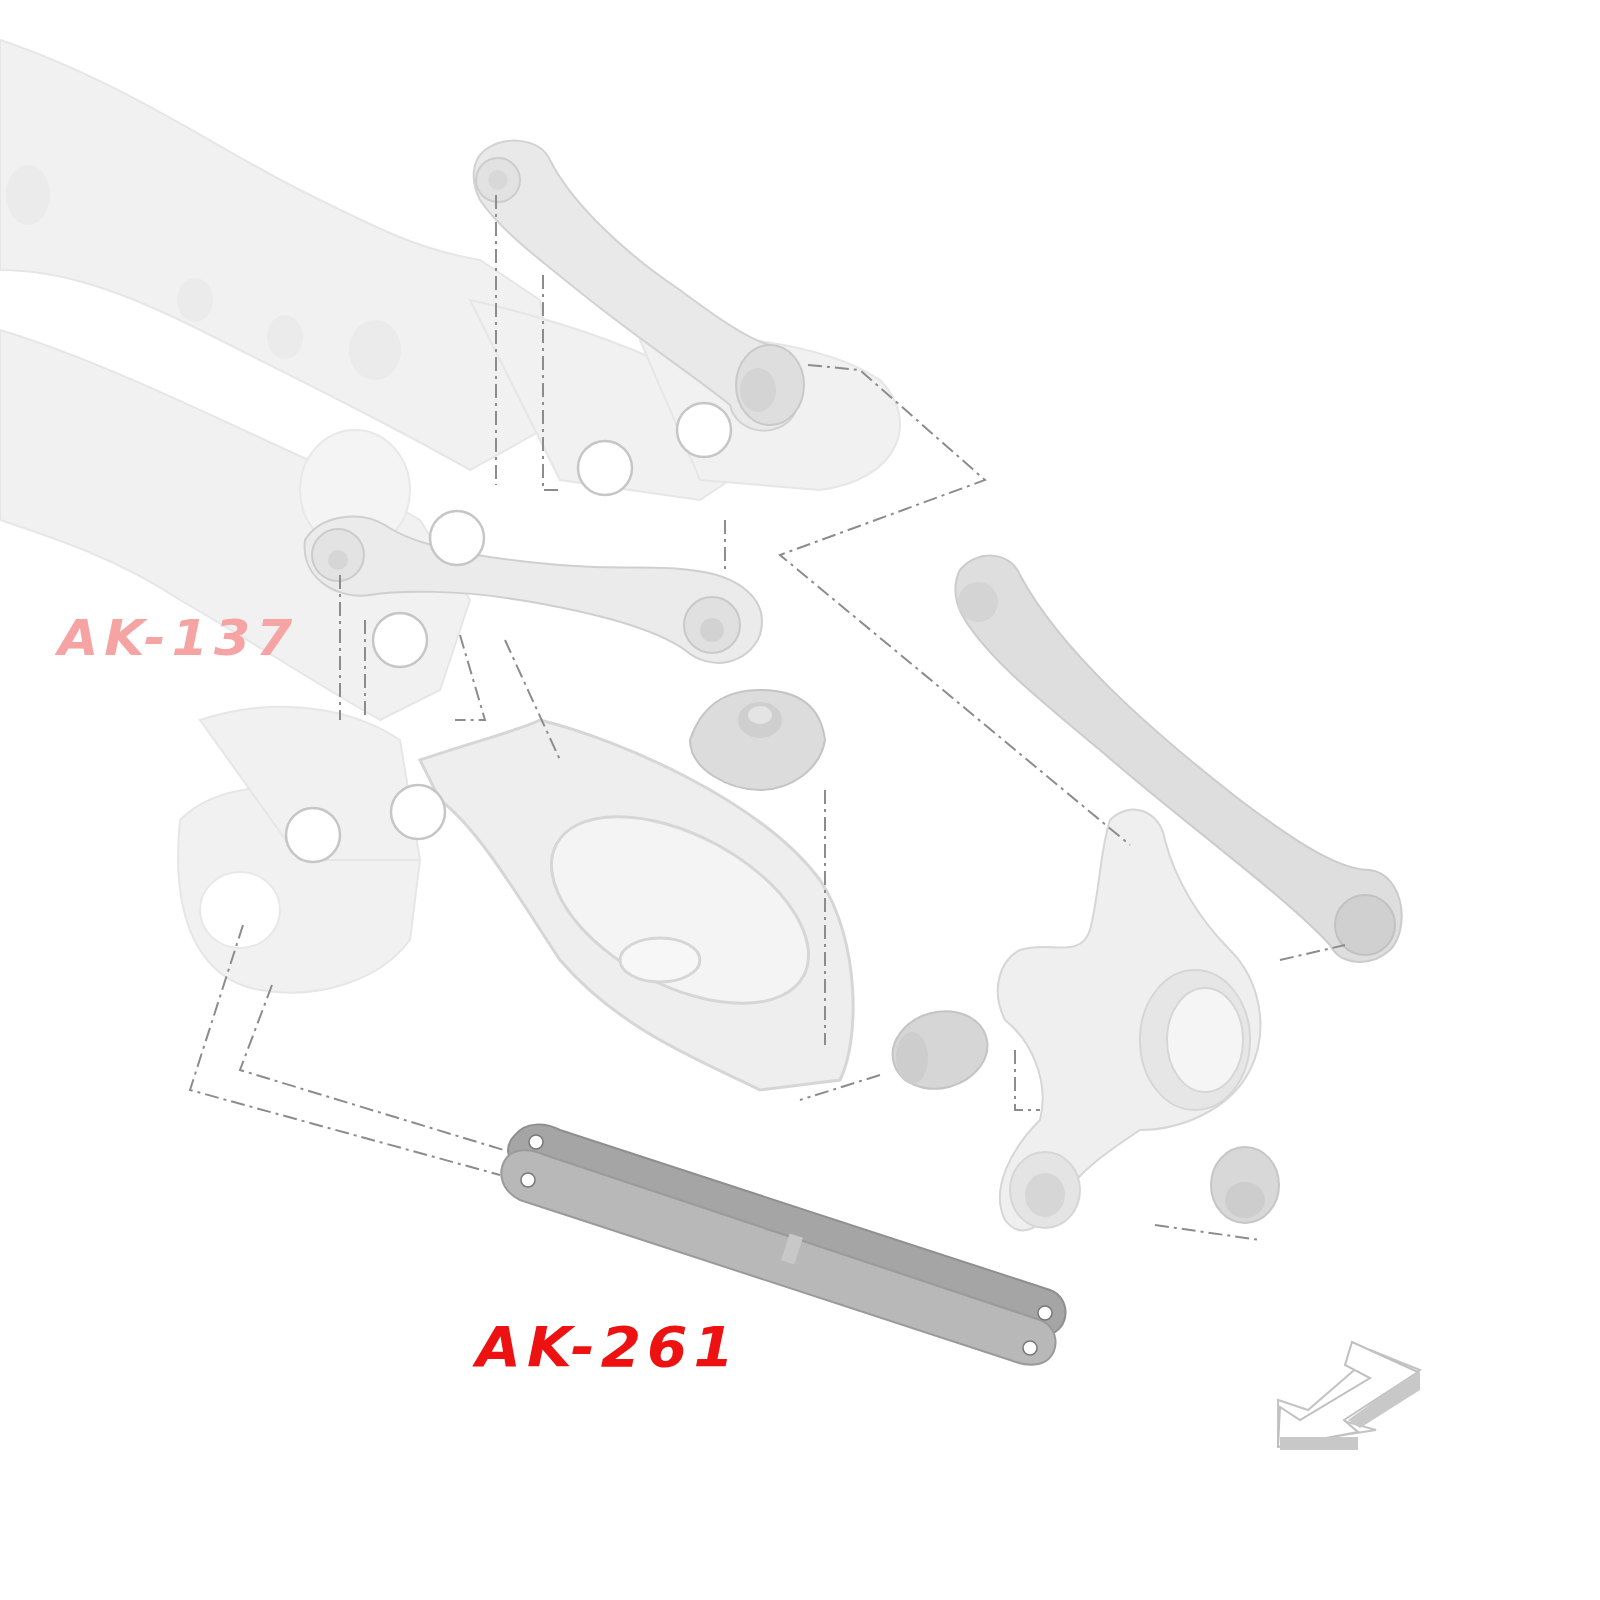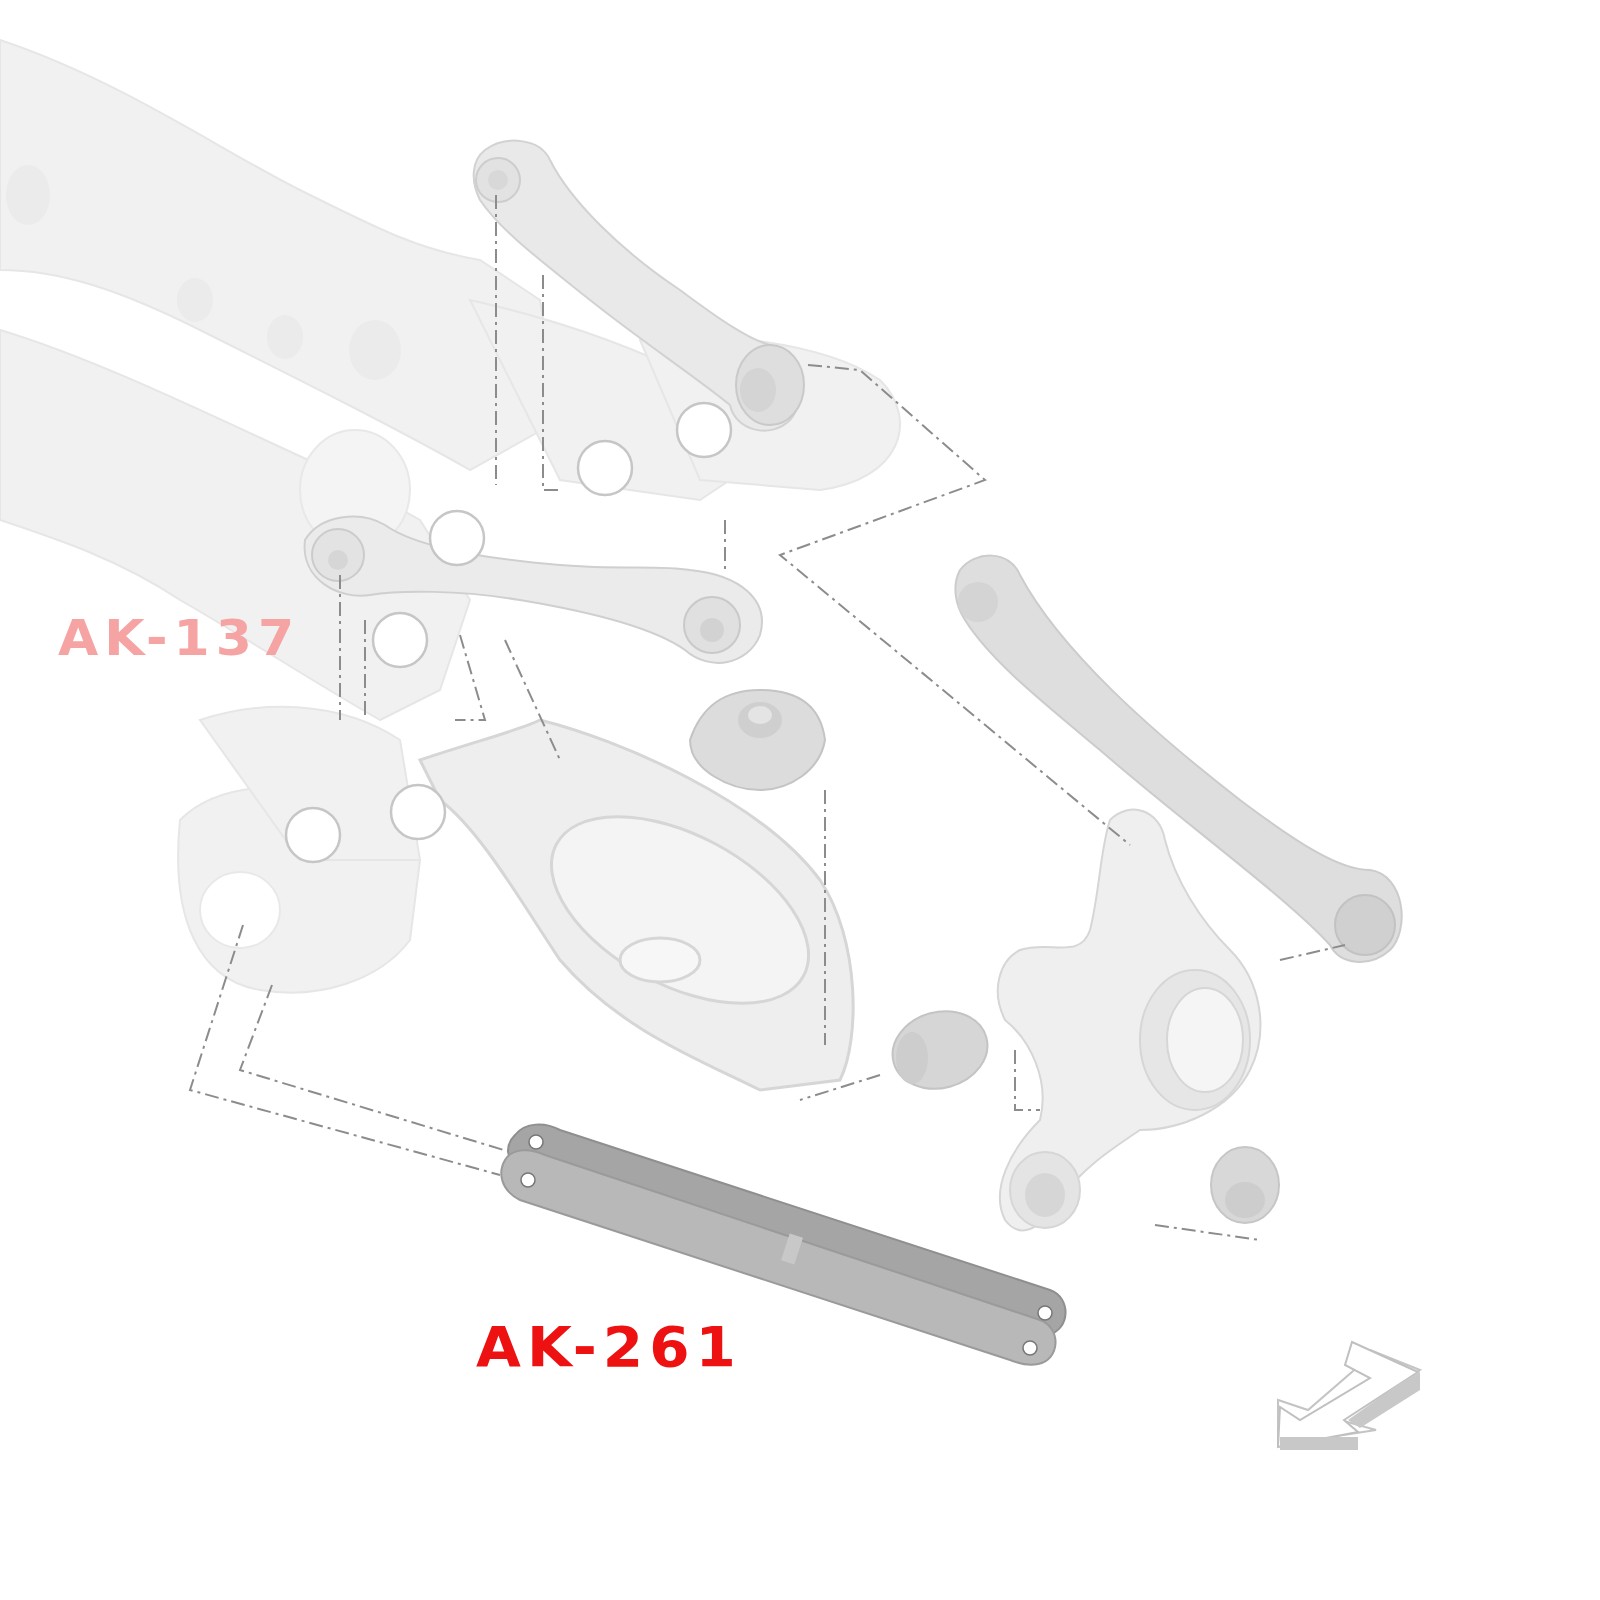--- a/index.html
+++ b/index.html
@@ -1,17 +1,17 @@
 <!DOCTYPE html>
 <html><head>
   <meta charset="utf-8">
   <style>
     html, body { margin: 0; padding: 0; background: #ffffff; }
     body { width: 1600px; height: 1600px; position: relative; overflow: hidden; font-family: "DejaVu Sans", sans-serif; }
-    .canvas { position: absolute; left: 0; top: 0; width: 1600px; height: 1340px; }
+    .canvas { position: absolute; left: 0; top: 0; width: 1600px; height: 1340px; font-style: italic; }
     .label {
       position: absolute;
       font-family: "DejaVu Sans", sans-serif;
       font-weight: bold;
       letter-spacing: 6px;
       transform: scaleY(0.95);
       white-space: nowrap;
       line-height: 1;
     }
     .label-ak137 { left: 58px; top: 612px; font-size: 52px; color: #f5a3a3; }

